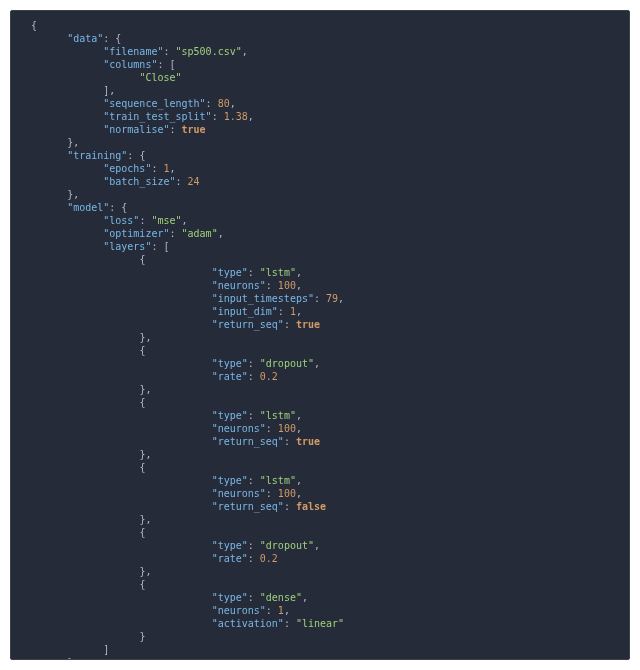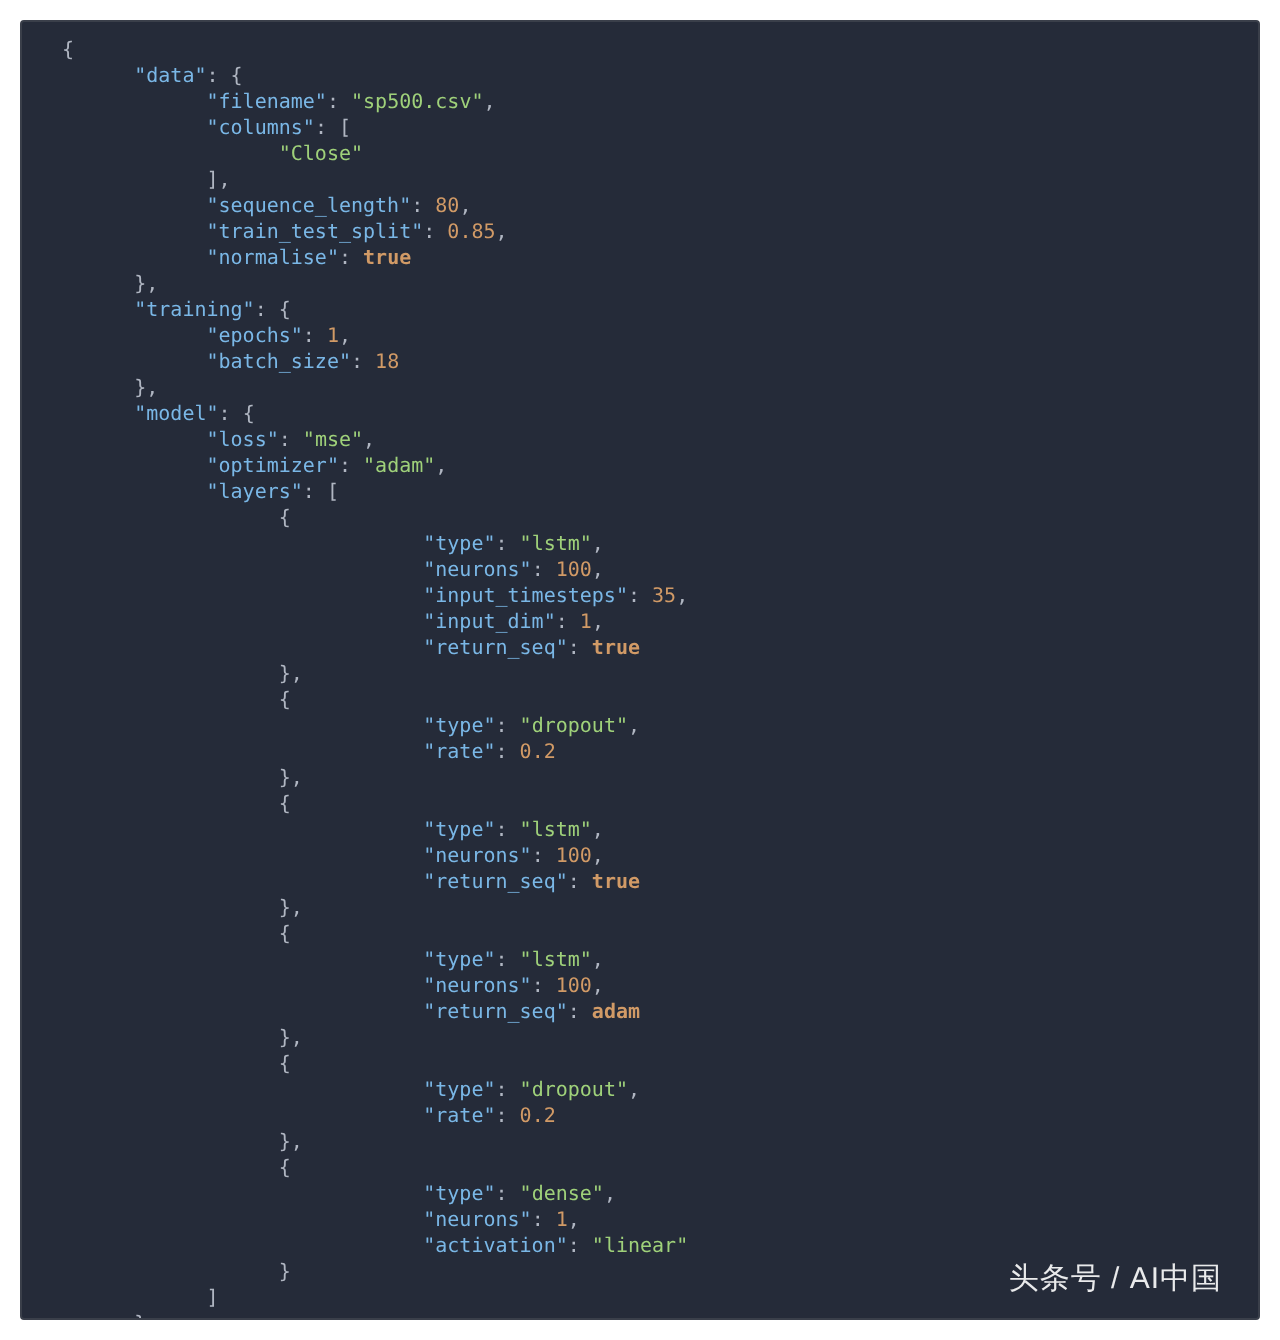--- a/index.html
+++ b/index.html
@@ -57,59 +57,58 @@
 
 <div class="page">
   <div class="editor">
     <div class="code" id="code"><span class="p">{</span>
       <span class="k">"data"</span><span class="p">: {</span>
             <span class="k">"filename"</span><span class="p">: </span><span class="s">"sp500.csv"</span><span class="p">,</span>
             <span class="k">"columns"</span><span class="p">: [</span>
                   <span class="s">"Close"</span>
             <span class="p">],</span>
             <span class="k">"sequence_length"</span><span class="p">: </span><span class="n">80</span><span class="p">,</span>
-            <span class="k">"train_test_split"</span><span class="p">: </span><span class="n">0.85</span><span class="p">,</span>
+            <span class="k">"train_test_split"</span><span class="p">: </span><span class="n">1.38</span><span class="p">,</span>
             <span class="k">"normalise"</span><span class="p">: </span><span class="b">true</span>
       <span class="p">},</span>
       <span class="k">"training"</span><span class="p">: {</span>
             <span class="k">"epochs"</span><span class="p">: </span><span class="n">1</span><span class="p">,</span>
-            <span class="k">"batch_size"</span><span class="p">: </span><span class="n">18</span>
+            <span class="k">"batch_size"</span><span class="p">: </span><span class="n">24</span>
       <span class="p">},</span>
       <span class="k">"model"</span><span class="p">: {</span>
             <span class="k">"loss"</span><span class="p">: </span><span class="s">"mse"</span><span class="p">,</span>
             <span class="k">"optimizer"</span><span class="p">: </span><span class="s">"adam"</span><span class="p">,</span>
             <span class="k">"layers"</span><span class="p">: [</span>
                   <span class="p">{</span>
                               <span class="k">"type"</span><span class="p">: </span><span class="s">"lstm"</span><span class="p">,</span>
                               <span class="k">"neurons"</span><span class="p">: </span><span class="n">100</span><span class="p">,</span>
-                              <span class="k">"input_timesteps"</span><span class="p">: </span><span class="n">35</span><span class="p">,</span>
+                              <span class="k">"input_timesteps"</span><span class="p">: </span><span class="n">79</span><span class="p">,</span>
                               <span class="k">"input_dim"</span><span class="p">: </span><span class="n">1</span><span class="p">,</span>
                               <span class="k">"return_seq"</span><span class="p">: </span><span class="b">true</span>
                   <span class="p">},</span>
                   <span class="p">{</span>
                               <span class="k">"type"</span><span class="p">: </span><span class="s">"dropout"</span><span class="p">,</span>
                               <span class="k">"rate"</span><span class="p">: </span><span class="n">0.2</span>
                   <span class="p">},</span>
                   <span class="p">{</span>
                               <span class="k">"type"</span><span class="p">: </span><span class="s">"lstm"</span><span class="p">,</span>
                               <span class="k">"neurons"</span><span class="p">: </span><span class="n">100</span><span class="p">,</span>
                               <span class="k">"return_seq"</span><span class="p">: </span><span class="b">true</span>
                   <span class="p">},</span>
                   <span class="p">{</span>
                               <span class="k">"type"</span><span class="p">: </span><span class="s">"lstm"</span><span class="p">,</span>
                               <span class="k">"neurons"</span><span class="p">: </span><span class="n">100</span><span class="p">,</span>
-                              <span class="k">"return_seq"</span><span class="p">: </span><span class="b">adam</span>
+                              <span class="k">"return_seq"</span><span class="p">: </span><span class="b">false</span>
                   <span class="p">},</span>
                   <span class="p">{</span>
                               <span class="k">"type"</span><span class="p">: </span><span class="s">"dropout"</span><span class="p">,</span>
                               <span class="k">"rate"</span><span class="p">: </span><span class="n">0.2</span>
                   <span class="p">},</span>
                   <span class="p">{</span>
                               <span class="k">"type"</span><span class="p">: </span><span class="s">"dense"</span><span class="p">,</span>
                               <span class="k">"neurons"</span><span class="p">: </span><span class="n">1</span><span class="p">,</span>
                               <span class="k">"activation"</span><span class="p">: </span><span class="s">"linear"</span>
                   <span class="p">}</span>
             <span class="p">]</span>
       <span class="p">}</span>
 </div>
-    <div class="watermark">头条号 / AI中国</div>
   </div>
 </div>
 
 </body></html>

